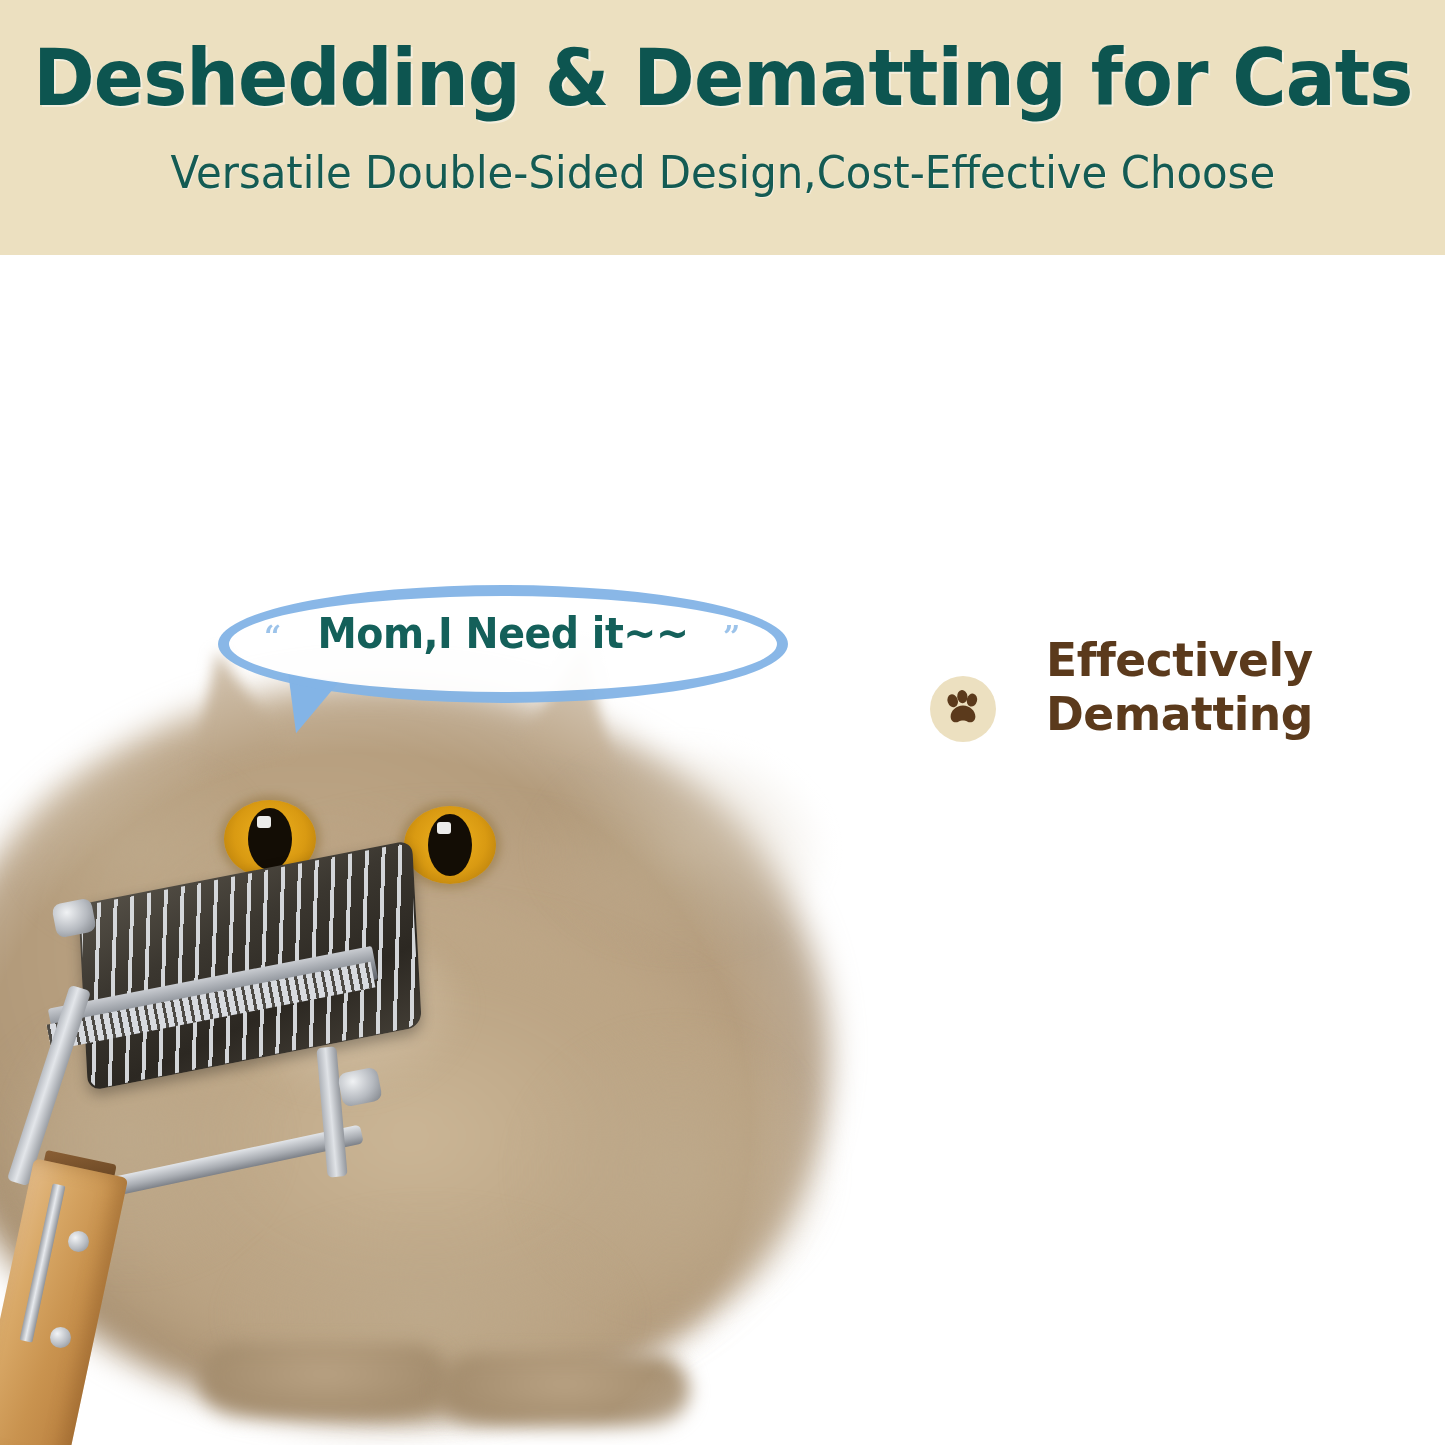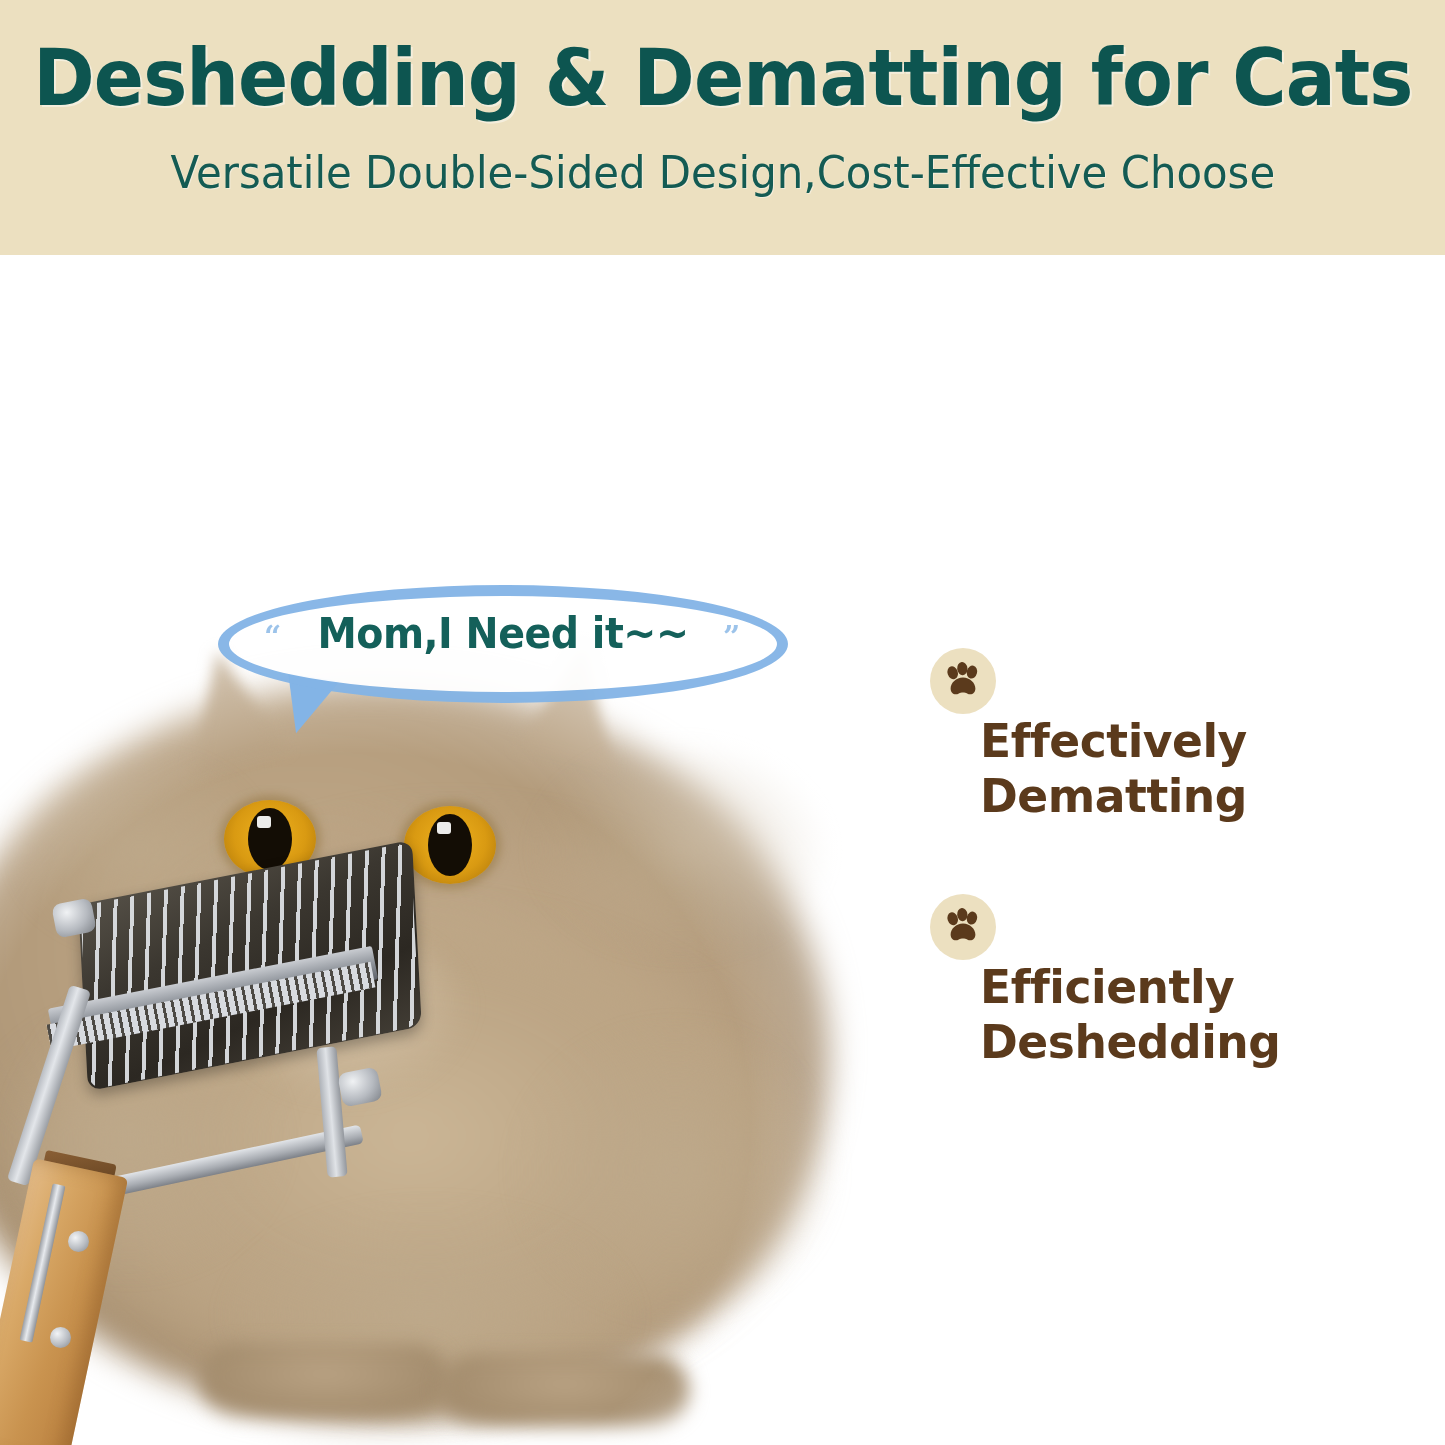--- a/index.html
+++ b/index.html
@@ -282,24 +282,23 @@
     transform:rotate(12deg);
     border-radius:4px;
   }
 
   
   #feature-list{
     position:absolute; left:930px; top:375px;
     width:500px;
   }
   .feature-item{
-    display:flex; align-items:flex-start;
+    display:flex; align-items:flex-end;
     margin-bottom:53px;
     min-height:112px;
-    flex-direction:column;
   }
   .feature-badge{
     flex:0 0 auto;
     width:66px; height:66px; border-radius:50%;
     background:#ece0c0;
     display:flex; align-items:center; justify-content:center;
     margin-top:18px;
   }
   .feature-text{
     margin-left:50px;
@@ -390,32 +389,18 @@
           <ellipse cx="45" cy="19" rx="7.5" ry="9.5" fill="#5b3a1c" transform="rotate(14 45 19)"></ellipse>
           <path d="M32 27 C42 27 50 35 50 43 C50 51 43 53 38 50 C35 48.5 29 48.5 26 50 C21 53 14 51 14 43 C14 35 22 27 32 27 Z" fill="#5b3a1c"></path>
         </svg>
       </div>
       <div class="feature-text">
         <span class="ln">Effectively</span>
         <span class="ln">Dematting</span>
       </div>
     </div>
 
-    <div class="feature-item">
-      <div class="feature-badge">
-        <svg class="paw-svg" viewBox="0 0 64 64" width="44" height="44" aria-hidden="true">
-          <ellipse cx="17" cy="20" rx="7.5" ry="9.5" fill="#5b3a1c" transform="rotate(-18 17 20)"></ellipse>
-          <ellipse cx="31" cy="14" rx="7.5" ry="9.5" fill="#5b3a1c" transform="rotate(-5 31 14)"></ellipse>
-          <ellipse cx="45" cy="19" rx="7.5" ry="9.5" fill="#5b3a1c" transform="rotate(14 45 19)"></ellipse>
-          <path d="M32 27 C42 27 50 35 50 43 C50 51 43 53 38 50 C35 48.5 29 48.5 26 50 C21 53 14 51 14 43 C14 35 22 27 32 27 Z" fill="#5b3a1c"></path>
-        </svg>
-      </div>
-      <div class="feature-text">
-        <span class="ln">Efficiently</span>
-        <span class="ln">Deshedding</span>
-      </div>
-    </div>
 
 
 
 
   </div>
 </div>
 
 </body></html>

